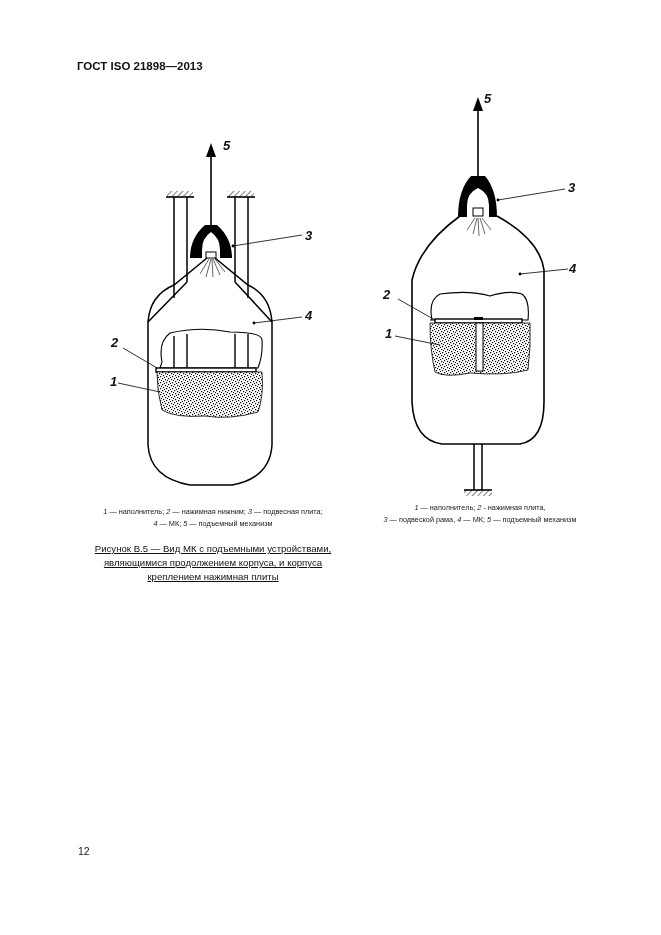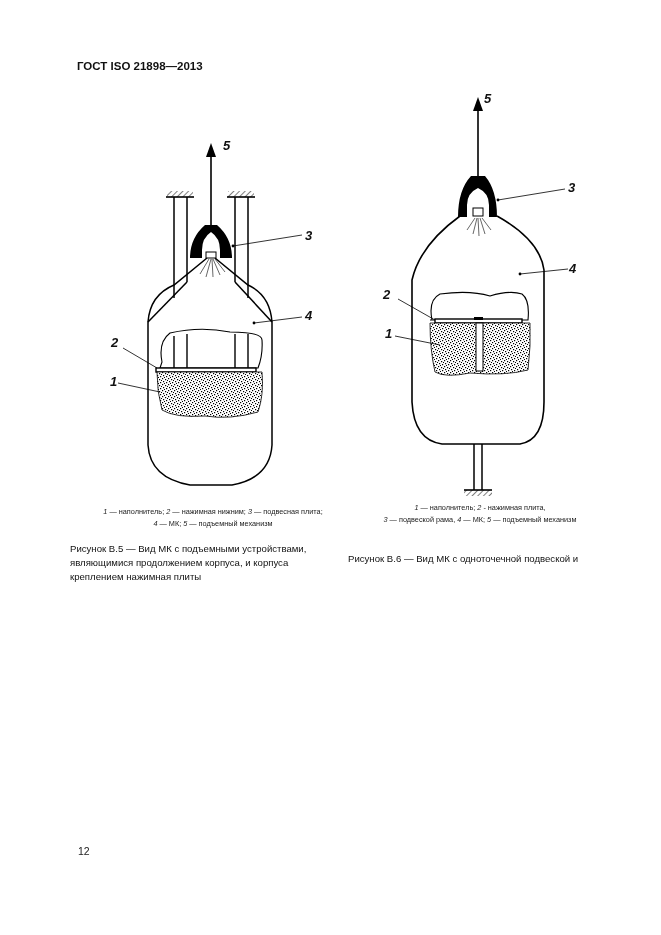--- a/index.html
+++ b/index.html
@@ -1,20 +1,20 @@
 <!DOCTYPE html>
 <html><head>
 <meta charset="utf-8">
 <style>
   html, body { margin:0; padding:0; background:#fff; }
   body { width:661px; height:935px; position:relative; overflow:hidden; font-family:"Liberation Sans", sans-serif; color:#111; }
   .hdr { position:absolute; left:77px; top:60px; font-size:11.5px; font-weight:bold; }
   .fig { position:absolute; }
   .legend { position:absolute; font-size:7.3px; text-align:center; line-height:12px; color:#222; }
-  .caption { position:absolute; font-size:9.6px; text-align:left; line-height:14px; color:#111; }
+  .caption { position:absolute; font-size:9.6px; text-align:center; line-height:14px; color:#111;text-decoration:underline; }
   .pnum { position:absolute; left:78px; top:845px; font-size:10.5px; color:#222;text-align:right; }
   .lbl { font-family:"Liberation Sans", sans-serif; font-style:italic; font-weight:bold; font-size:13px; }
   i { font-style:italic; }
 </style>
 </head>
 <body>
 
 <div class="hdr">ГОСТ ISO 21898—2013</div>
 
 <svg class="fig" style="left:90px;top:130px;" width="250" height="370" viewBox="90 130 250 370">
@@ -163,16 +163,16 @@
 <div class="lbl" style="position:absolute;left:568px;top:180px;">3</div>
 <div class="lbl" style="position:absolute;left:569px;top:261px;">4</div>
 <div class="lbl" style="position:absolute;left:383px;top:287px;">2</div>
 <div class="lbl" style="position:absolute;left:385px;top:326px;">1</div>
 
 <div class="legend" style="left:348px;top:502px;width:264px;">
   <i>1</i><span> — наполнитель; </span><i>2</i><span> - нажимная плита,</span><br>
   <i>3</i><span> — подвеской рама, </span><i>4</i><span> — МК; </span><i>5</i><span> — подъемный механизм</span>
 </div>
 <div class="caption" style="left:348px;top:552px;width:264px;">
-  <span>Рисунок В.6 — Вид МК с одноточечной подвеской и</span><br>
+  <br>
 </div>
 
 <div class="pnum">12</div>
 
 </body></html>

